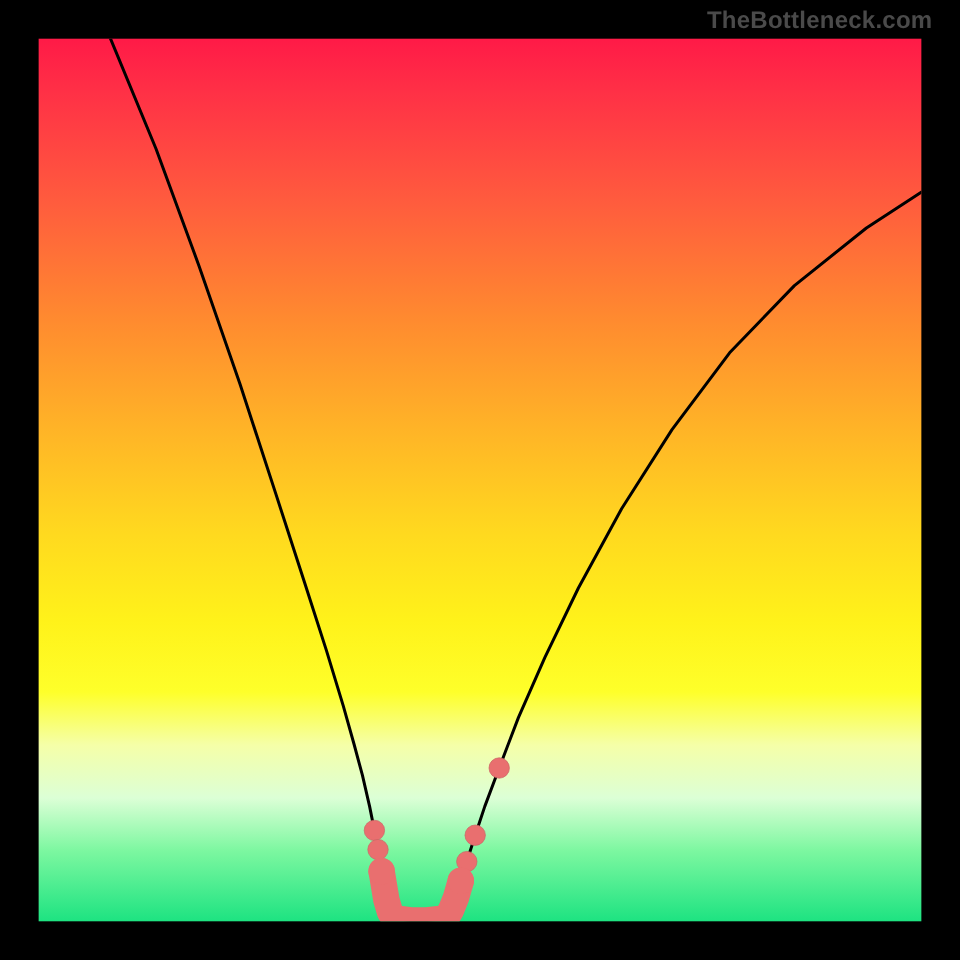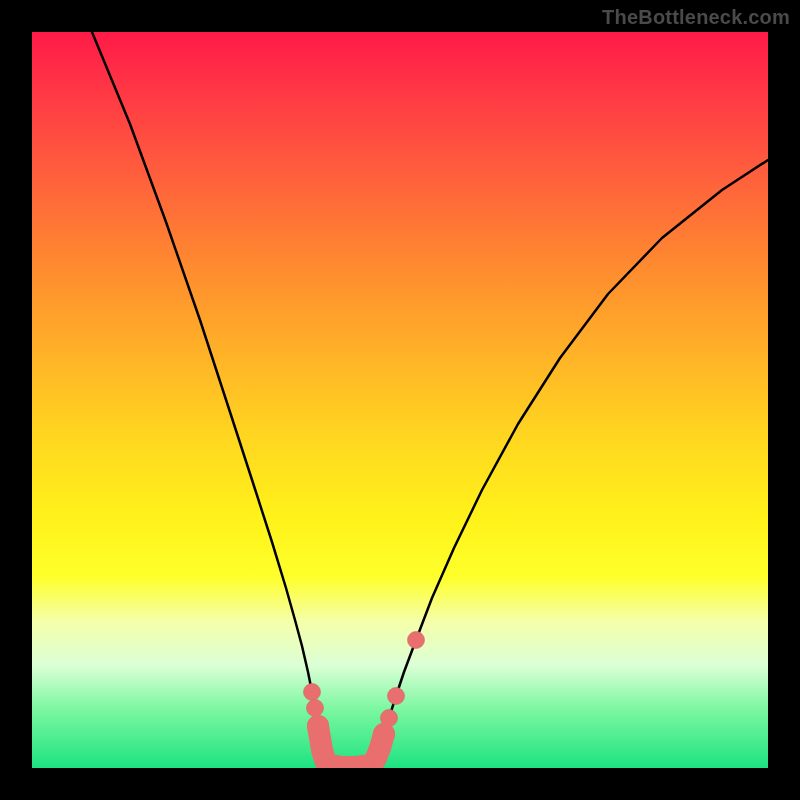--- a/index.html
+++ b/index.html
@@ -15,21 +15,21 @@
              #ffd91f 56%,
              #fff21a 66%,
              #feff2a 74%,
              #f5ffa8 80%,
              #dcffd6 86%,
              #7cf7a0 92%,
              #1de381 100%); }
   svg.curve  { position:absolute; inset:0; }
   svg.beads  { position:absolute; inset:0; }
   .watermark{
-    position:absolute; top:6px; right:10px;
+    position:absolute; top:6px; right:23px;
     font-family:Arial,Helvetica,sans-serif;
     font-size:20px; font-weight:600;
     color:#4a4a4a; letter-spacing:0.2px;
     user-select:none;
   }
 </style>
 </head>
 <body>
 <div class="stage">
 

